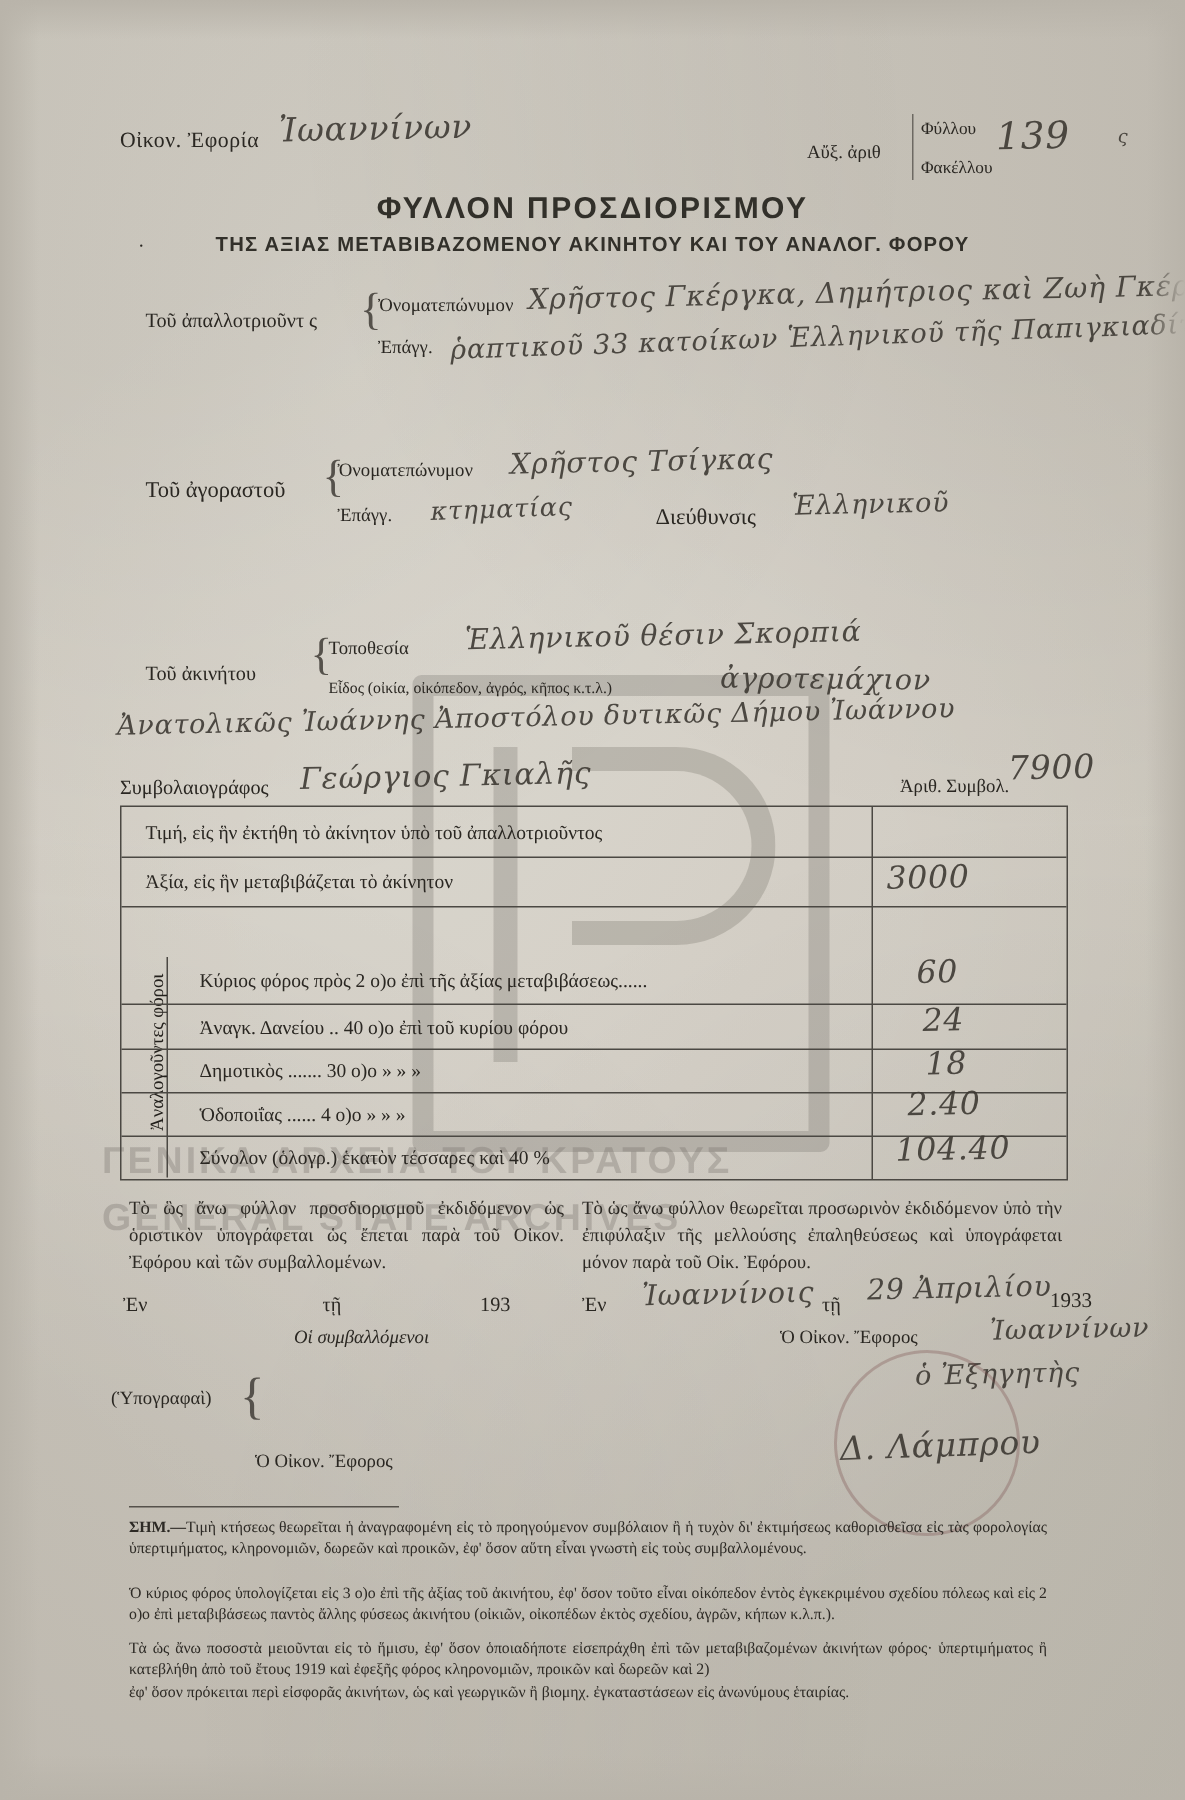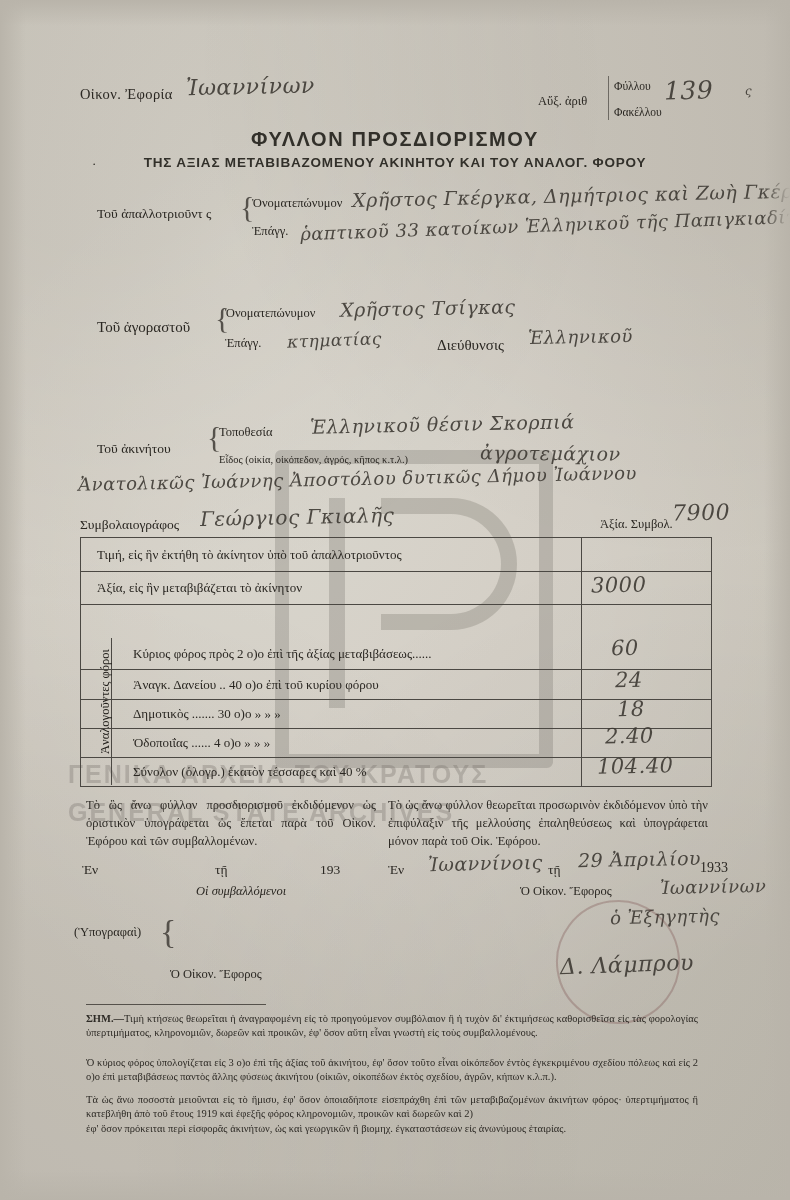--- a/index.html
+++ b/index.html
@@ -214,21 +214,21 @@
 
   <div class="pt print" id="lbl-prop">Τοῦ ἀκινήτου</div>
   <div class="brace" id="br3">{</div>
   <div class="pt print" id="lbl-topoth">Τοποθεσία</div>
   <div class="pt print" id="lbl-eidos" style="font-size:10.5px">Εἶδος (οἰκία, οἰκόπεδον, ἀγρός, κῆπος κ.τ.λ.)</div>
   <div class="pt hand" id="v-prop-loc">Ἑλληνικοῦ θέσιν Σκορπιά</div>
   <div class="pt hand hand3" id="v-prop-kind">ἀγροτεμάχιον</div>
   <div class="pt hand" id="v-prop-extra">Ἀνατολικῶς Ἰωάννης Ἀποστόλου δυτικῶς Δήμου Ἰωάννου</div>
   <div class="pt print" id="lbl-symv">Συμβολαιογράφος</div>
   <div class="pt hand" id="v-symv">Γεώργιος Γκιαλῆς</div>
-  <div class="pt print" id="lbl-arith-symv">Ἀξία. Συμβολ.</div>
+  <div class="pt print" id="lbl-arith-symv">Ἀριθ. Συμβολ.</div>
   <div class="pt hand" id="v-arith-symv">7900</div>
 
   <div class="tbl">
     <div class="trow" style="top:0;height:33px;">
       <div class="cellt" style="left:16px;top:9px;">Τιμή, εἰς ἣν ἐκτήθη τὸ ἀκίνητον ὑπὸ τοῦ ἀπαλλοτριοῦντος</div>
       <div class="amt hand" style="left:516px;top:3px;"></div>
     </div>
     <div class="trow" style="top:33px;height:33px;">
       <div class="cellt" style="left:16px;top:9px;">Ἀξία, εἰς ἣν μεταβιβάζεται τὸ ἀκίνητον</div>
       <div class="amt hand" style="left:510px;top:2px;">3000</div>

